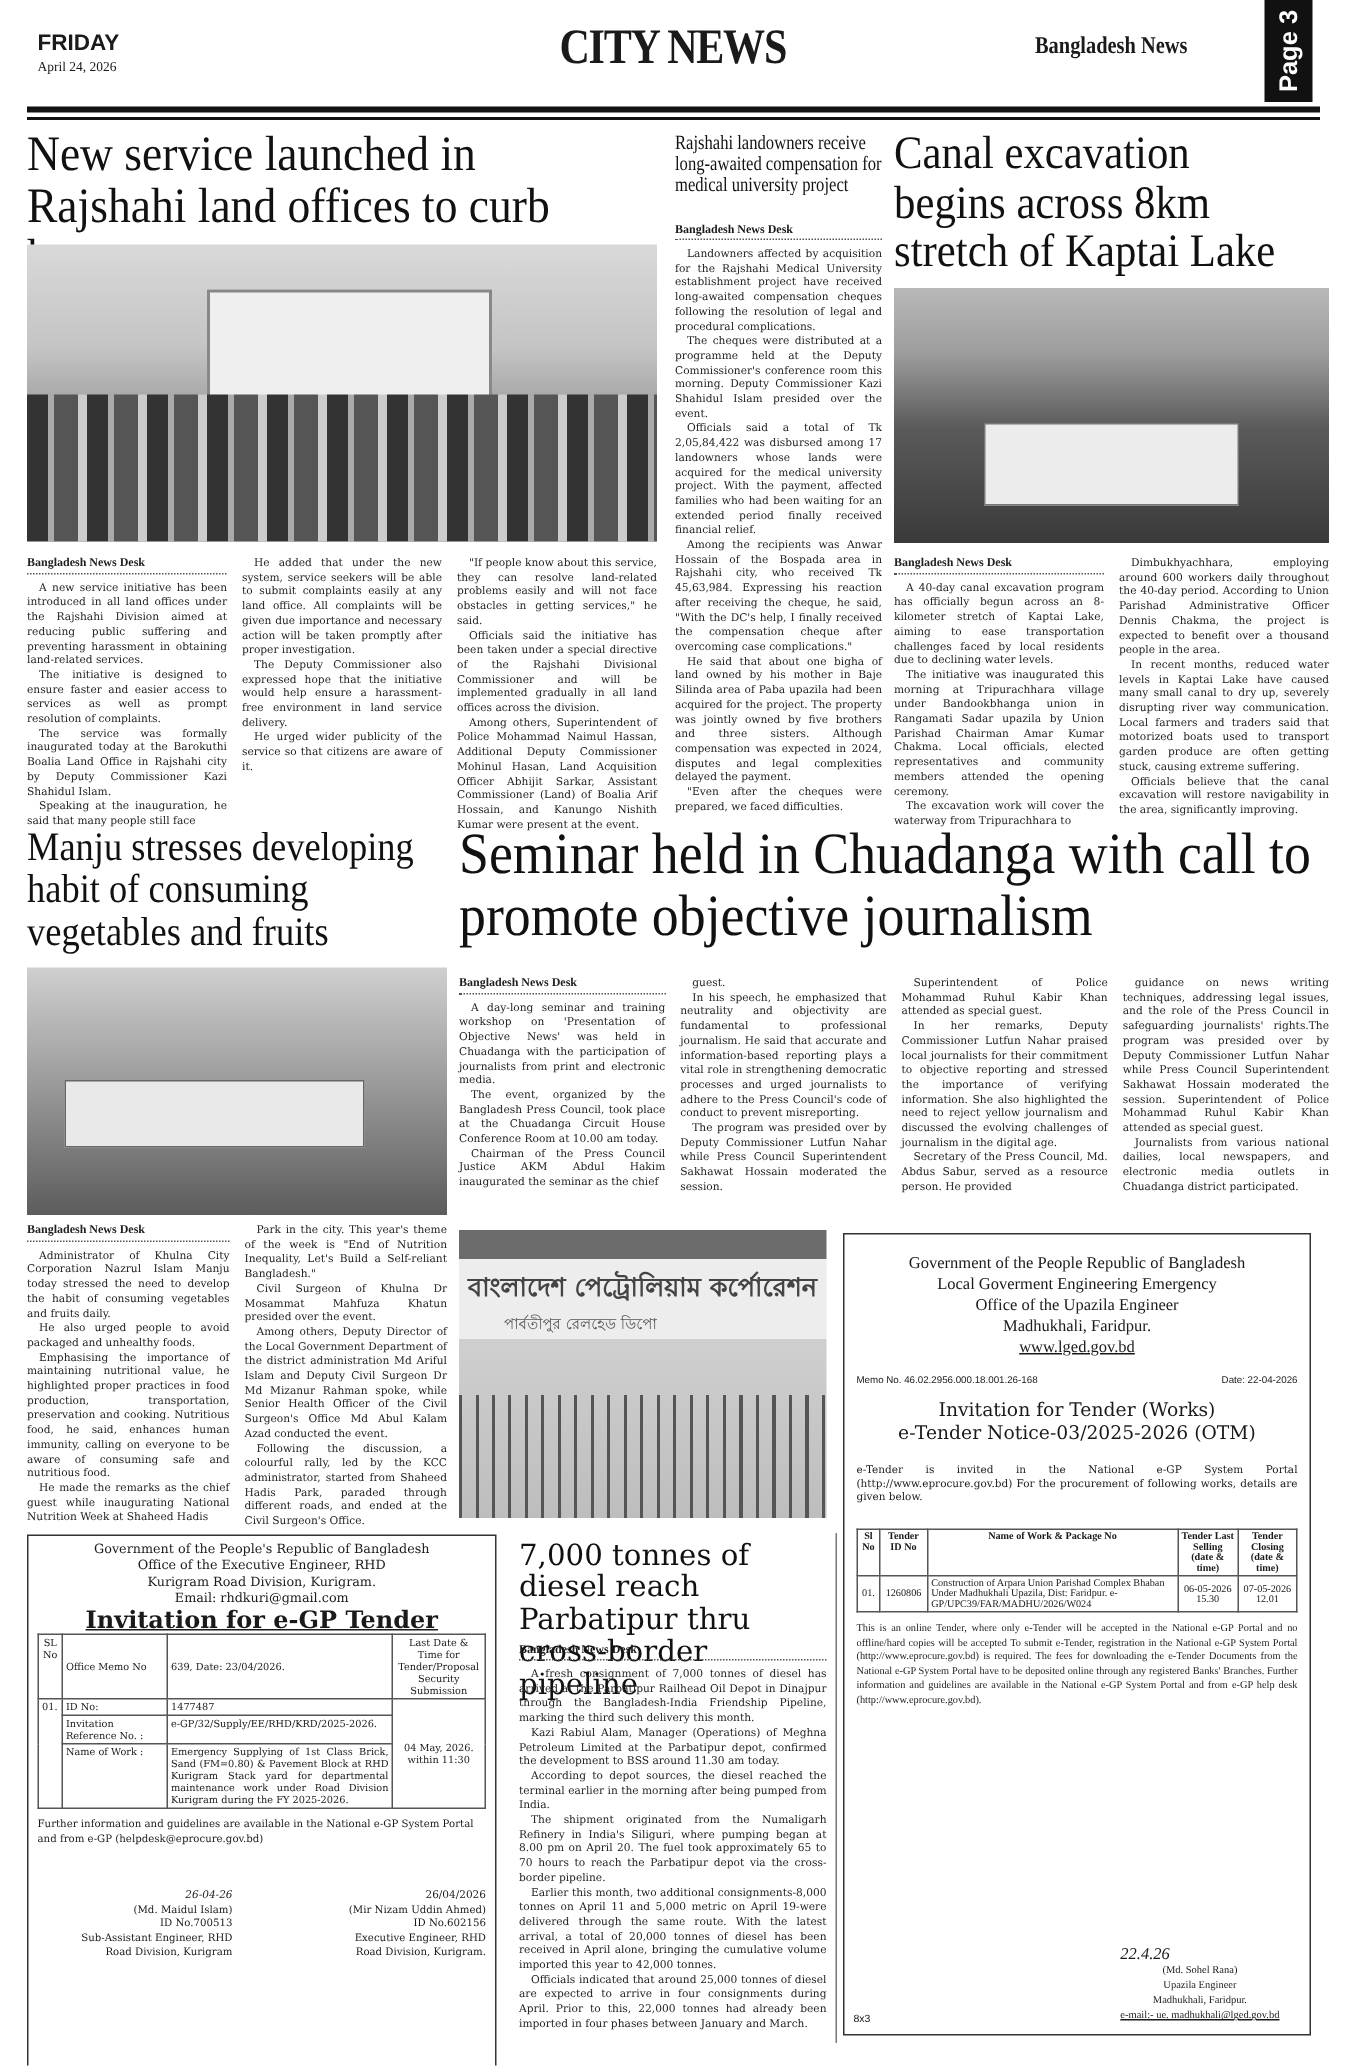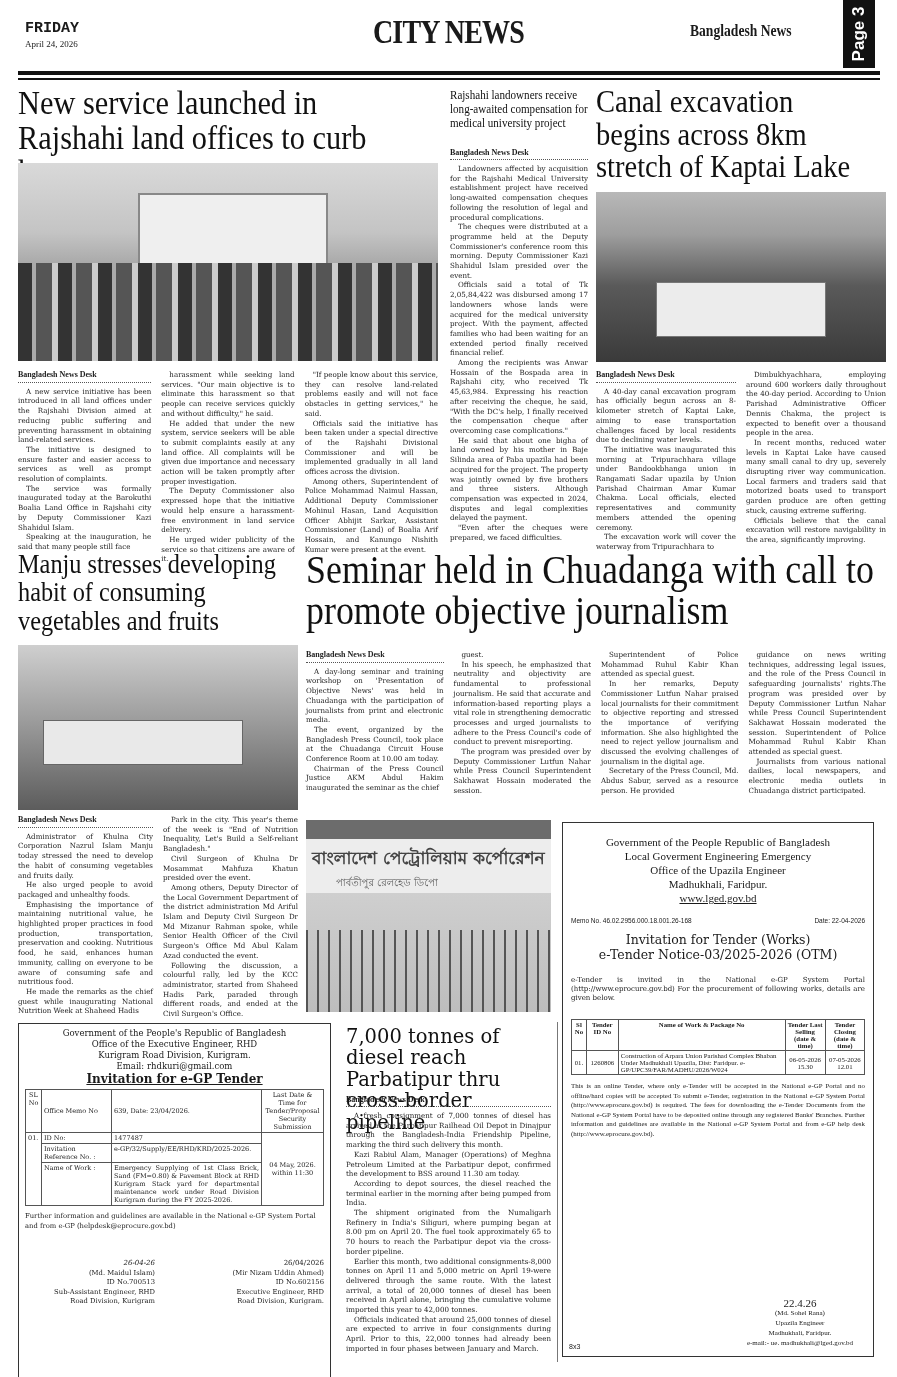--- a/index.html
+++ b/index.html
@@ -1,18 +1,18 @@
 <!DOCTYPE html>
 <html><head>
 <meta charset="utf-8">
 <style>
 *{box-sizing:border-box;margin:0;padding:0}
 body{width:897px;height:1377px;background:#fff;color:#1a1a1a;font-family:"DejaVu Serif",serif;position:relative;overflow:hidden}
 .abs{position:absolute}
-.mast-day{left:25px;top:20px;font-family:Liberation Mono, monospace;font-weight:bold;font-size:15px}
+.mast-day{left:25px;top:20px;font-family:Liberation Sans, sans-serif;font-weight:bold;font-size:15px}
 .mast-date{left:25px;top:39px;font-family:"Liberation Serif",serif;font-size:9px}
 .mast-title{left:0;width:897px;top:14px;text-align:center;font-family:"Liberation Serif",serif;font-weight:bold;font-size:33px;letter-spacing:-1px;transform:scaleX(.85)}
 .mast-brand{left:690px;top:22px;font-family:"Liberation Serif",serif;font-weight:bold;font-size:16px;transform:scaleX(.85);transform-origin:left}
 .page-tab{left:843px;top:0;width:32px;height:68px;background:#111;color:#fff;display:flex;align-items:center;justify-content:center}
 .page-tab span{transform:rotate(-90deg);font-family:"Liberation Sans",sans-serif;font-weight:bold;font-size:17px;white-space:nowrap}
 .rule1{left:18px;width:862px;top:71px;height:4px;background:#111}
 .rule2{left:18px;width:862px;top:78px;height:2px;background:#111}
 .hl{font-family:"Liberation Serif",serif;line-height:1.05;color:#111}
 .desk{font-family:Liberation Serif, serif;font-weight:bold;font-size:8px;border-bottom:1px dotted #555;padding-bottom:2px;margin-bottom:4px}
 .body{font-family:"DejaVu Serif",serif;font-size:7.1px;line-height:9.7px;text-align:justify;color:#222}
@@ -49,21 +49,20 @@
         <div class="desk">Bangladesh News Desk</div>
         <div>
           <p>A new service initiative has been introduced in all land offices under the Rajshahi Division aimed at reducing public suffering and preventing harassment in obtaining land-related services.</p>
           <p>The initiative is designed to ensure faster and easier access to services as well as prompt resolution of complaints.</p>
           <p>The service was formally inaugurated today at the Barokuthi Boalia Land Office in Rajshahi city by Deputy Commissioner Kazi Shahidul Islam.</p>
           <p>Speaking at the inauguration, he said that many people still face</p>
         </div>
       </div>
     <div>
         <div>
-          <p>harassment while seeking land services. "Our main objective is to eliminate this harassment so that people can receive services quickly and without difficulty," he said.</p>
           <p>He added that under the new system, service seekers will be able to submit complaints easily at any land office. All complaints will be given due importance and necessary action will be taken promptly after proper investigation.</p>
           <p>The Deputy Commissioner also expressed hope that the initiative would help ensure a harassment-free environment in land service delivery.</p>
           <p>He urged wider publicity of the service so that citizens are aware of it.</p>
         </div>
       </div>
     <div>
         <div>
           <p>"If people know about this service, they can resolve land-related problems easily and will not face obstacles in getting services," he said.</p>
           <p>Officials said the initiative has been taken under a special directive of the Rajshahi Divisional Commissioner and will be implemented gradually in all land offices across the division.</p>
           <p>Among others, Superintendent of Police Mohammad Naimul Hassan, Additional Deputy Commissioner Mohinul Hasan, Land Acquisition Officer Abhijit Sarkar, Assistant Commissioner (Land) of Boalia Arif Hossain, and Kanungo Nishith Kumar were present at the event.</p>
@@ -188,21 +187,21 @@
     </div>
 </div>
 <div class="abs vline" style="left:557px;top:1022px;height:340px"></div>
 
 <div class="abs box" style="left:18px;top:1023px;width:313px;height:368px;padding:4px 6px;font-family:'DejaVu Serif',serif;font-size:6.8px">
   <div style="text-align:center;font-size:8.5px;line-height:11px">
     <div>Government of the People's Republic of Bangladesh</div>
     <div>Office of the Executive Engineer, RHD</div>
     <div>Kurigram Road Division, Kurigram.</div>
     <div>Email: rhdkuri@gmail.com</div>
-    <div style="font-weight:bold;text-decoration:underline;font-size:12px;margin-top:2px">Invitation for e-GP Tender</div>
+    <div style="font-weight:bold;text-decoration:underline;font-size:16px;margin-top:2px">Invitation for e-GP Tender</div>
   </div>
   <table class="t" style="margin-top:4px;font-size:6.5px">
     <tbody>
         <tr>
       <td style="width:16px;text-align:center">SL No</td>
       <td style="width:70px;vertical-align:middle">Office Memo No</td>
       <td style="vertical-align:middle">639, Date: 23/04/2026.</td>
       <td style="width:62px;text-align:center">Last Date &amp; Time for Tender/Proposal Security Submission</td>
     </tr>
     <tr>
@@ -272,20 +271,20 @@
           <td style="vertical-align: middle;">01.</td>
           <td style="vertical-align: middle;">1260806</td>
           <td style="vertical-align: middle; text-align: left;">Construction of Arpara Union Parishad Complex Bhaban Under Madhukhali Upazila, Dist: Faridpur. e-GP/UPC39/FAR/MADHU/2026/W024</td>
           <td style="vertical-align: middle;">06-05-2026 15.30</td>
           <td style="vertical-align: middle;">07-05-2026 12.01</td>
         </tr>
       </tbody>
   </table>
   <div style="font-family:'Liberation Serif',serif;font-size:6.9px;line-height:9.5px;text-align:justify;margin-top:6px">This is an online Tender, where only e-Tender will be accepted in the National e-GP Portal and no offline/hard copies will be accepted To submit e-Tender, registration in the National e-GP System Portal (http://www.eprocure.gov.bd) is required. The fees for downloading the e-Tender Documents from the National e-GP System Portal have to be deposited online through any registered Banks' Branches. Further information and guidelines are available in the National e-GP System Portal and from e-GP help desk (http://www.eprocure.gov.bd).</div>
   <div style="position:absolute;right:20px;bottom:8px;text-align:center;font-family:'Liberation Serif',serif;font-size:7px;line-height:10px">
-    <div style="font-size:11px;text-align:center">22.4.26</div>
+    <div style="font-style:italic;font-size:11px;text-align:left">22.4.26</div>
     <div>(Md. Sohel Rana)</div>
     <div>Upazila Engineer</div>
     <div>Madhukhali, Faridpur.</div>
-    <div style="">e-mail:- ue. madhukhali@lged.gov.bd</div>
+    <div style="text-decoration:underline">e-mail:- ue. madhukhali@lged.gov.bd</div>
   </div>
   <div style="position:absolute;left:6px;bottom:6px;font-family:'Liberation Sans',sans-serif;font-size:7px">8x3</div>
 </div>
 
 </body></html>

